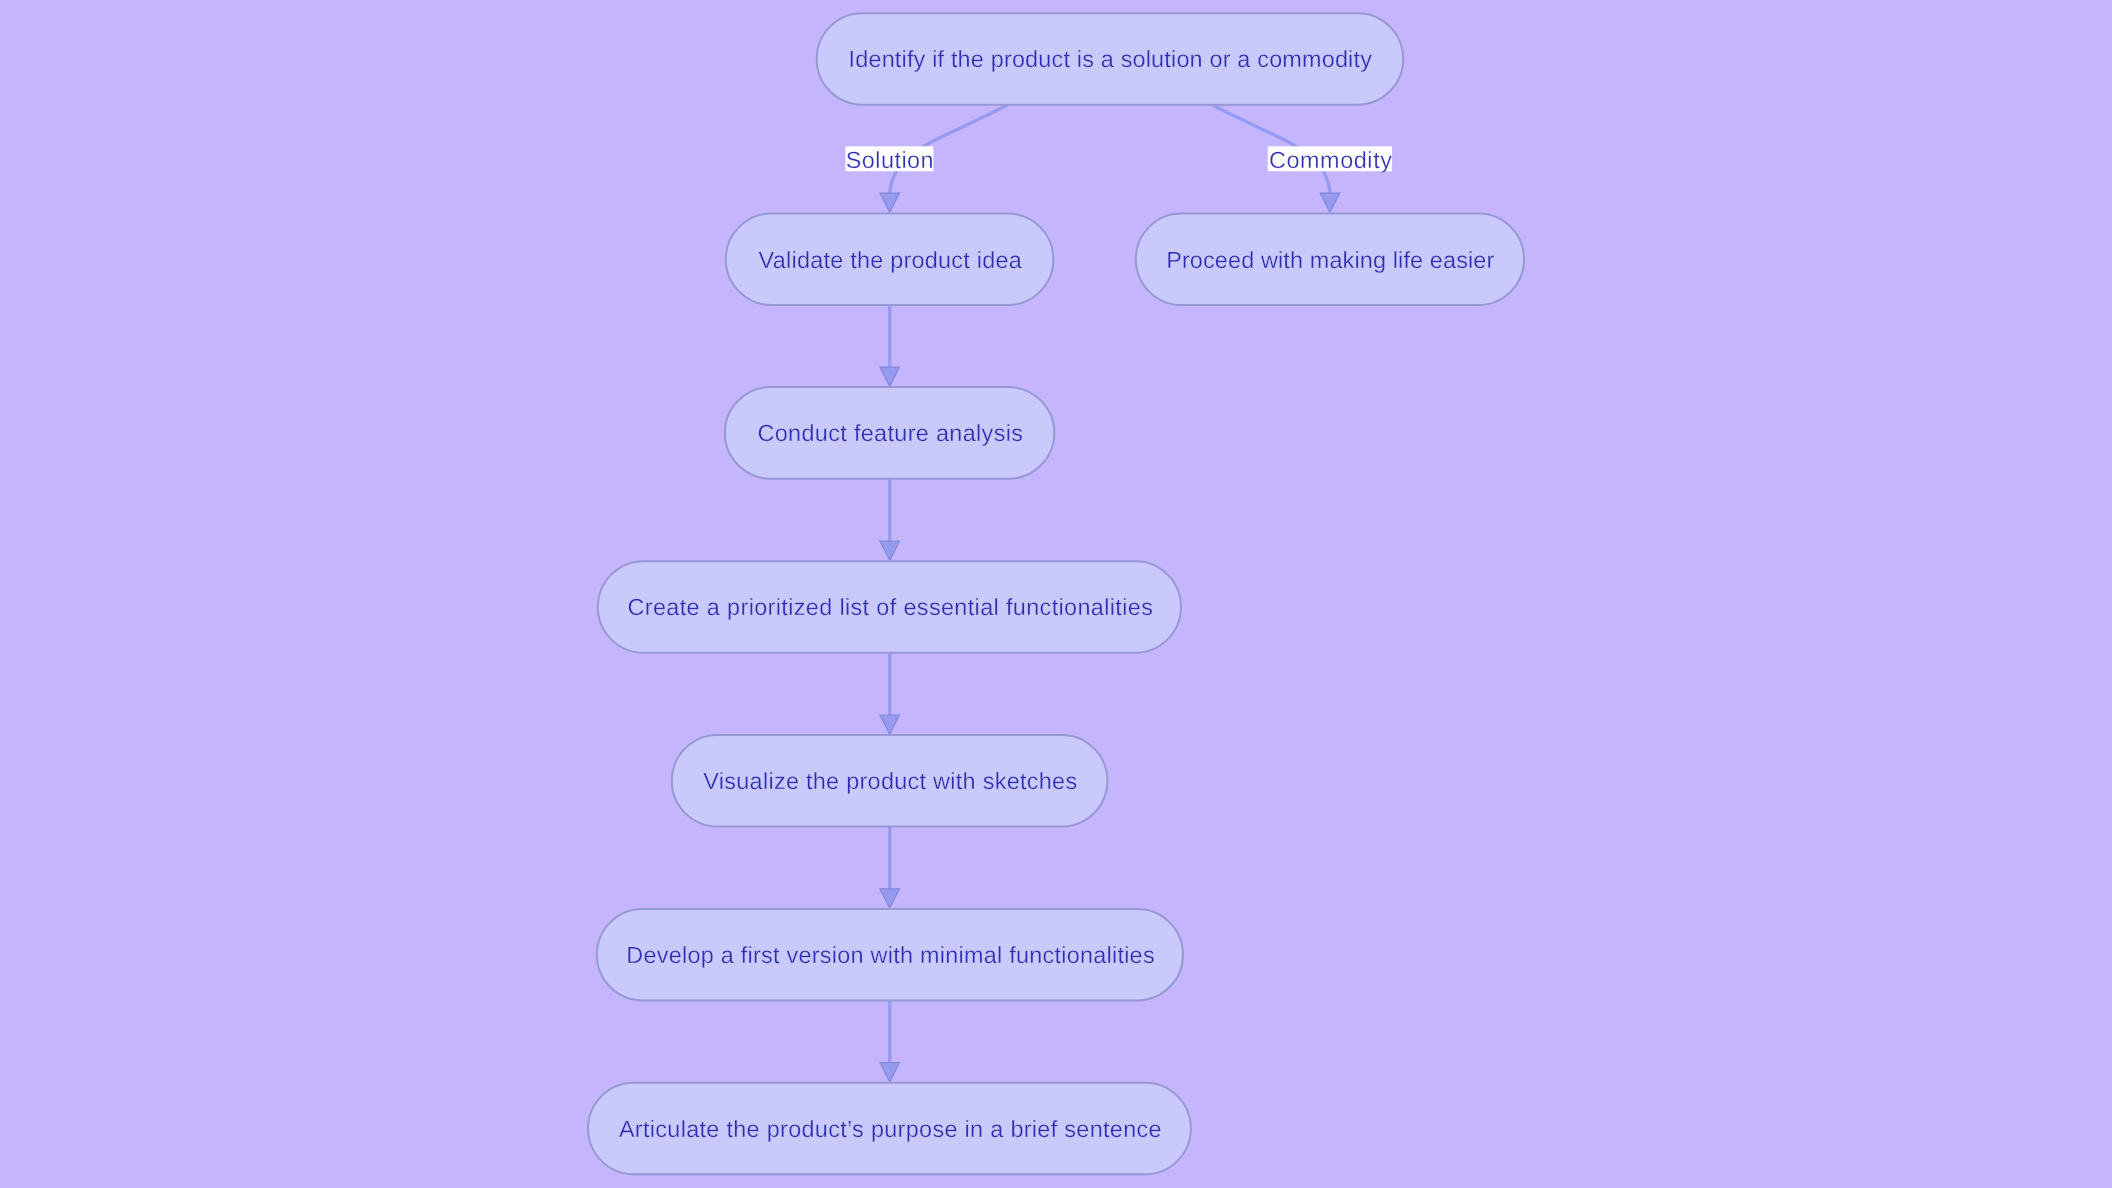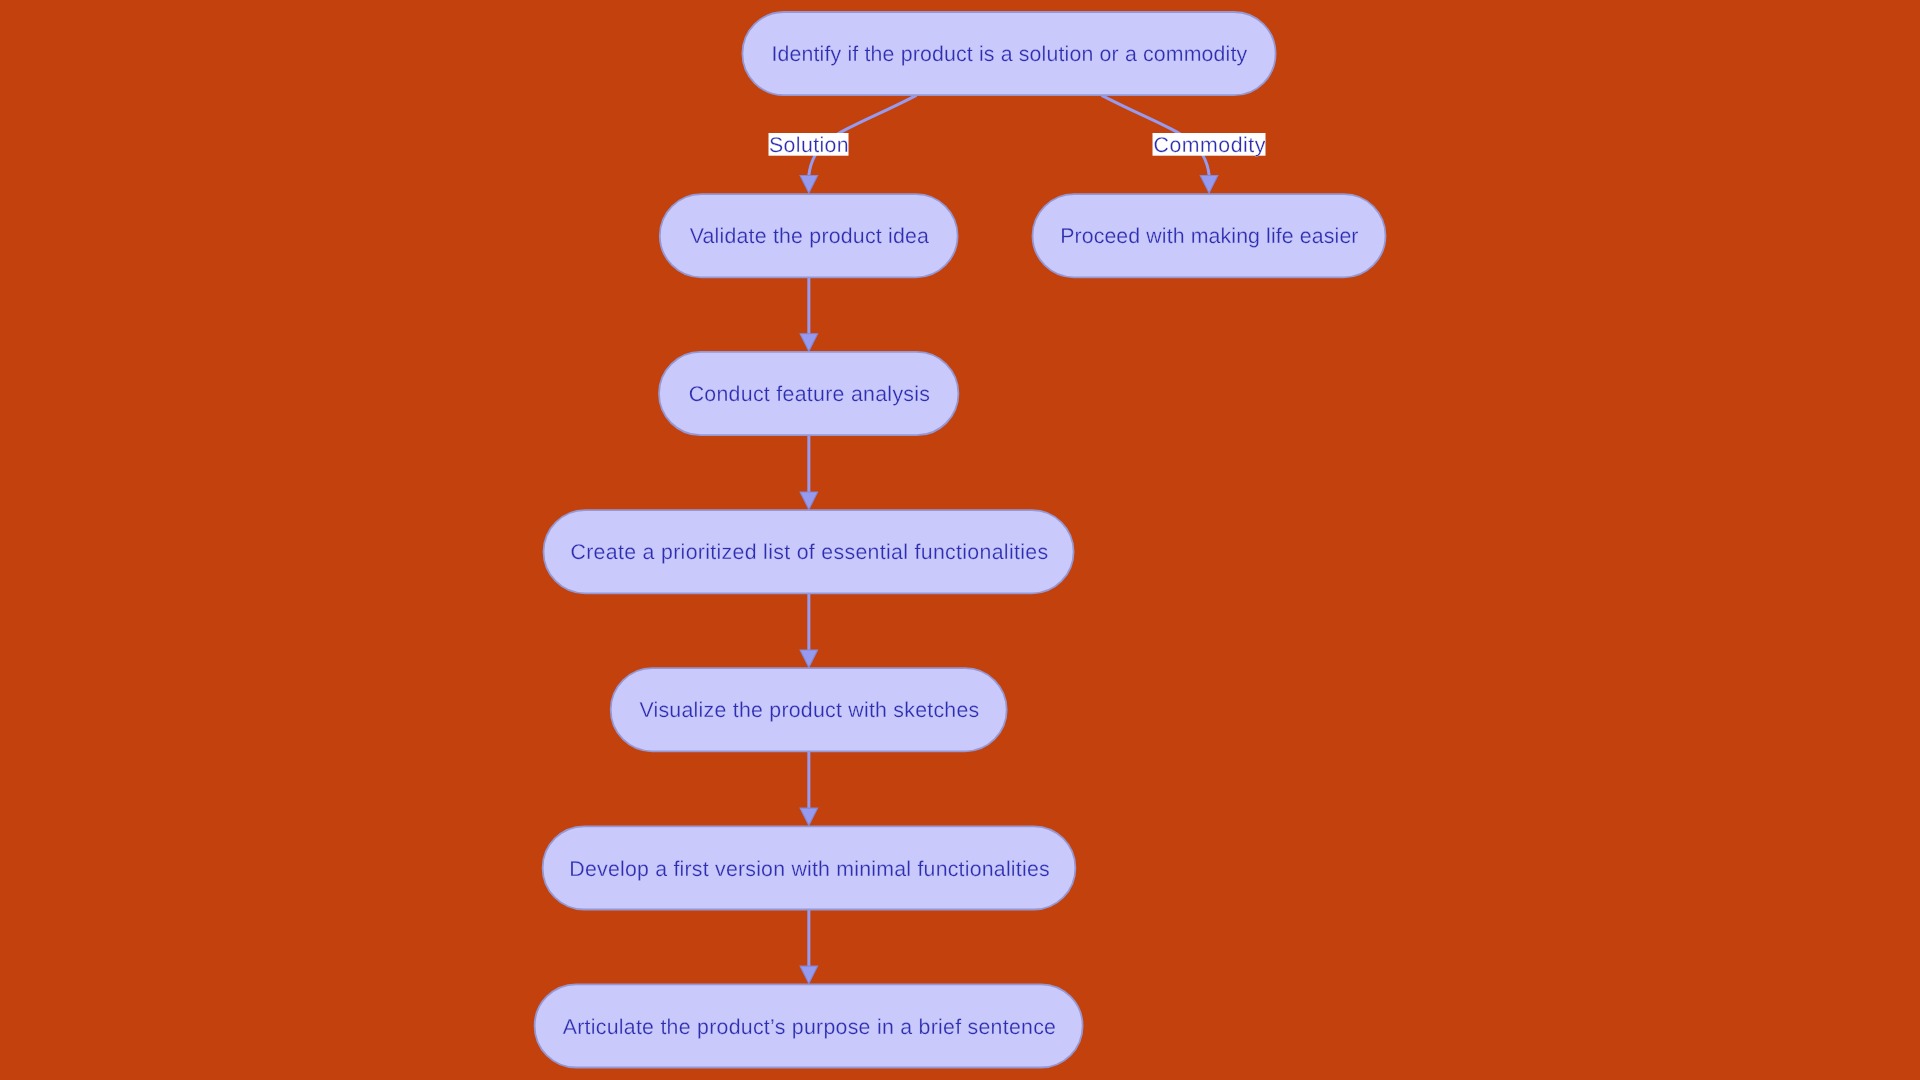--- a/index.html
+++ b/index.html
@@ -1,17 +1,17 @@
 <!DOCTYPE html>
 <html><head>
 <meta charset="utf-8">
 <style>
   html,body{margin:0;padding:0;background:#ffffff;}
   body{width:1920px;height:1080px;overflow:hidden;font-family:"Liberation Sans",sans-serif;}
-  #stage{position:relative;width:1920px;height:1080px;background:#c2410c;}
+  #stage{position:relative;width:1920px;height:1080px;background:#c4b5fd;}
   svg{display:block;shape-rendering:auto;text-rendering:geometricPrecision;}
   text{filter:blur(0px);}
   .node-shape{fill:#c9c9fc;stroke:#9698d4;stroke-width:1.8;}
   .node-label{fill:#2d2db0;stroke:#c9c9fc;stroke-width:0.26px;paint-order:fill;font-family:"Liberation Sans",sans-serif;font-size:21.3px;letter-spacing:0.21px;text-anchor:middle;}
   .edge-path{fill:none;stroke:#969bf0;stroke-width:3.0;}
   .edge-arrow{fill:#969bf0;stroke:#8287d8;stroke-width:1.1;stroke-linejoin:miter;}
   .edge-label-bg{fill:#ffffff;}
   .edge-label{fill:#2d2db0;stroke:#ffffff;stroke-width:0.26px;paint-order:fill;font-family:"Liberation Sans",sans-serif;font-size:21.3px;letter-spacing:0.21px;text-anchor:middle;}
 </style>
 </head>

